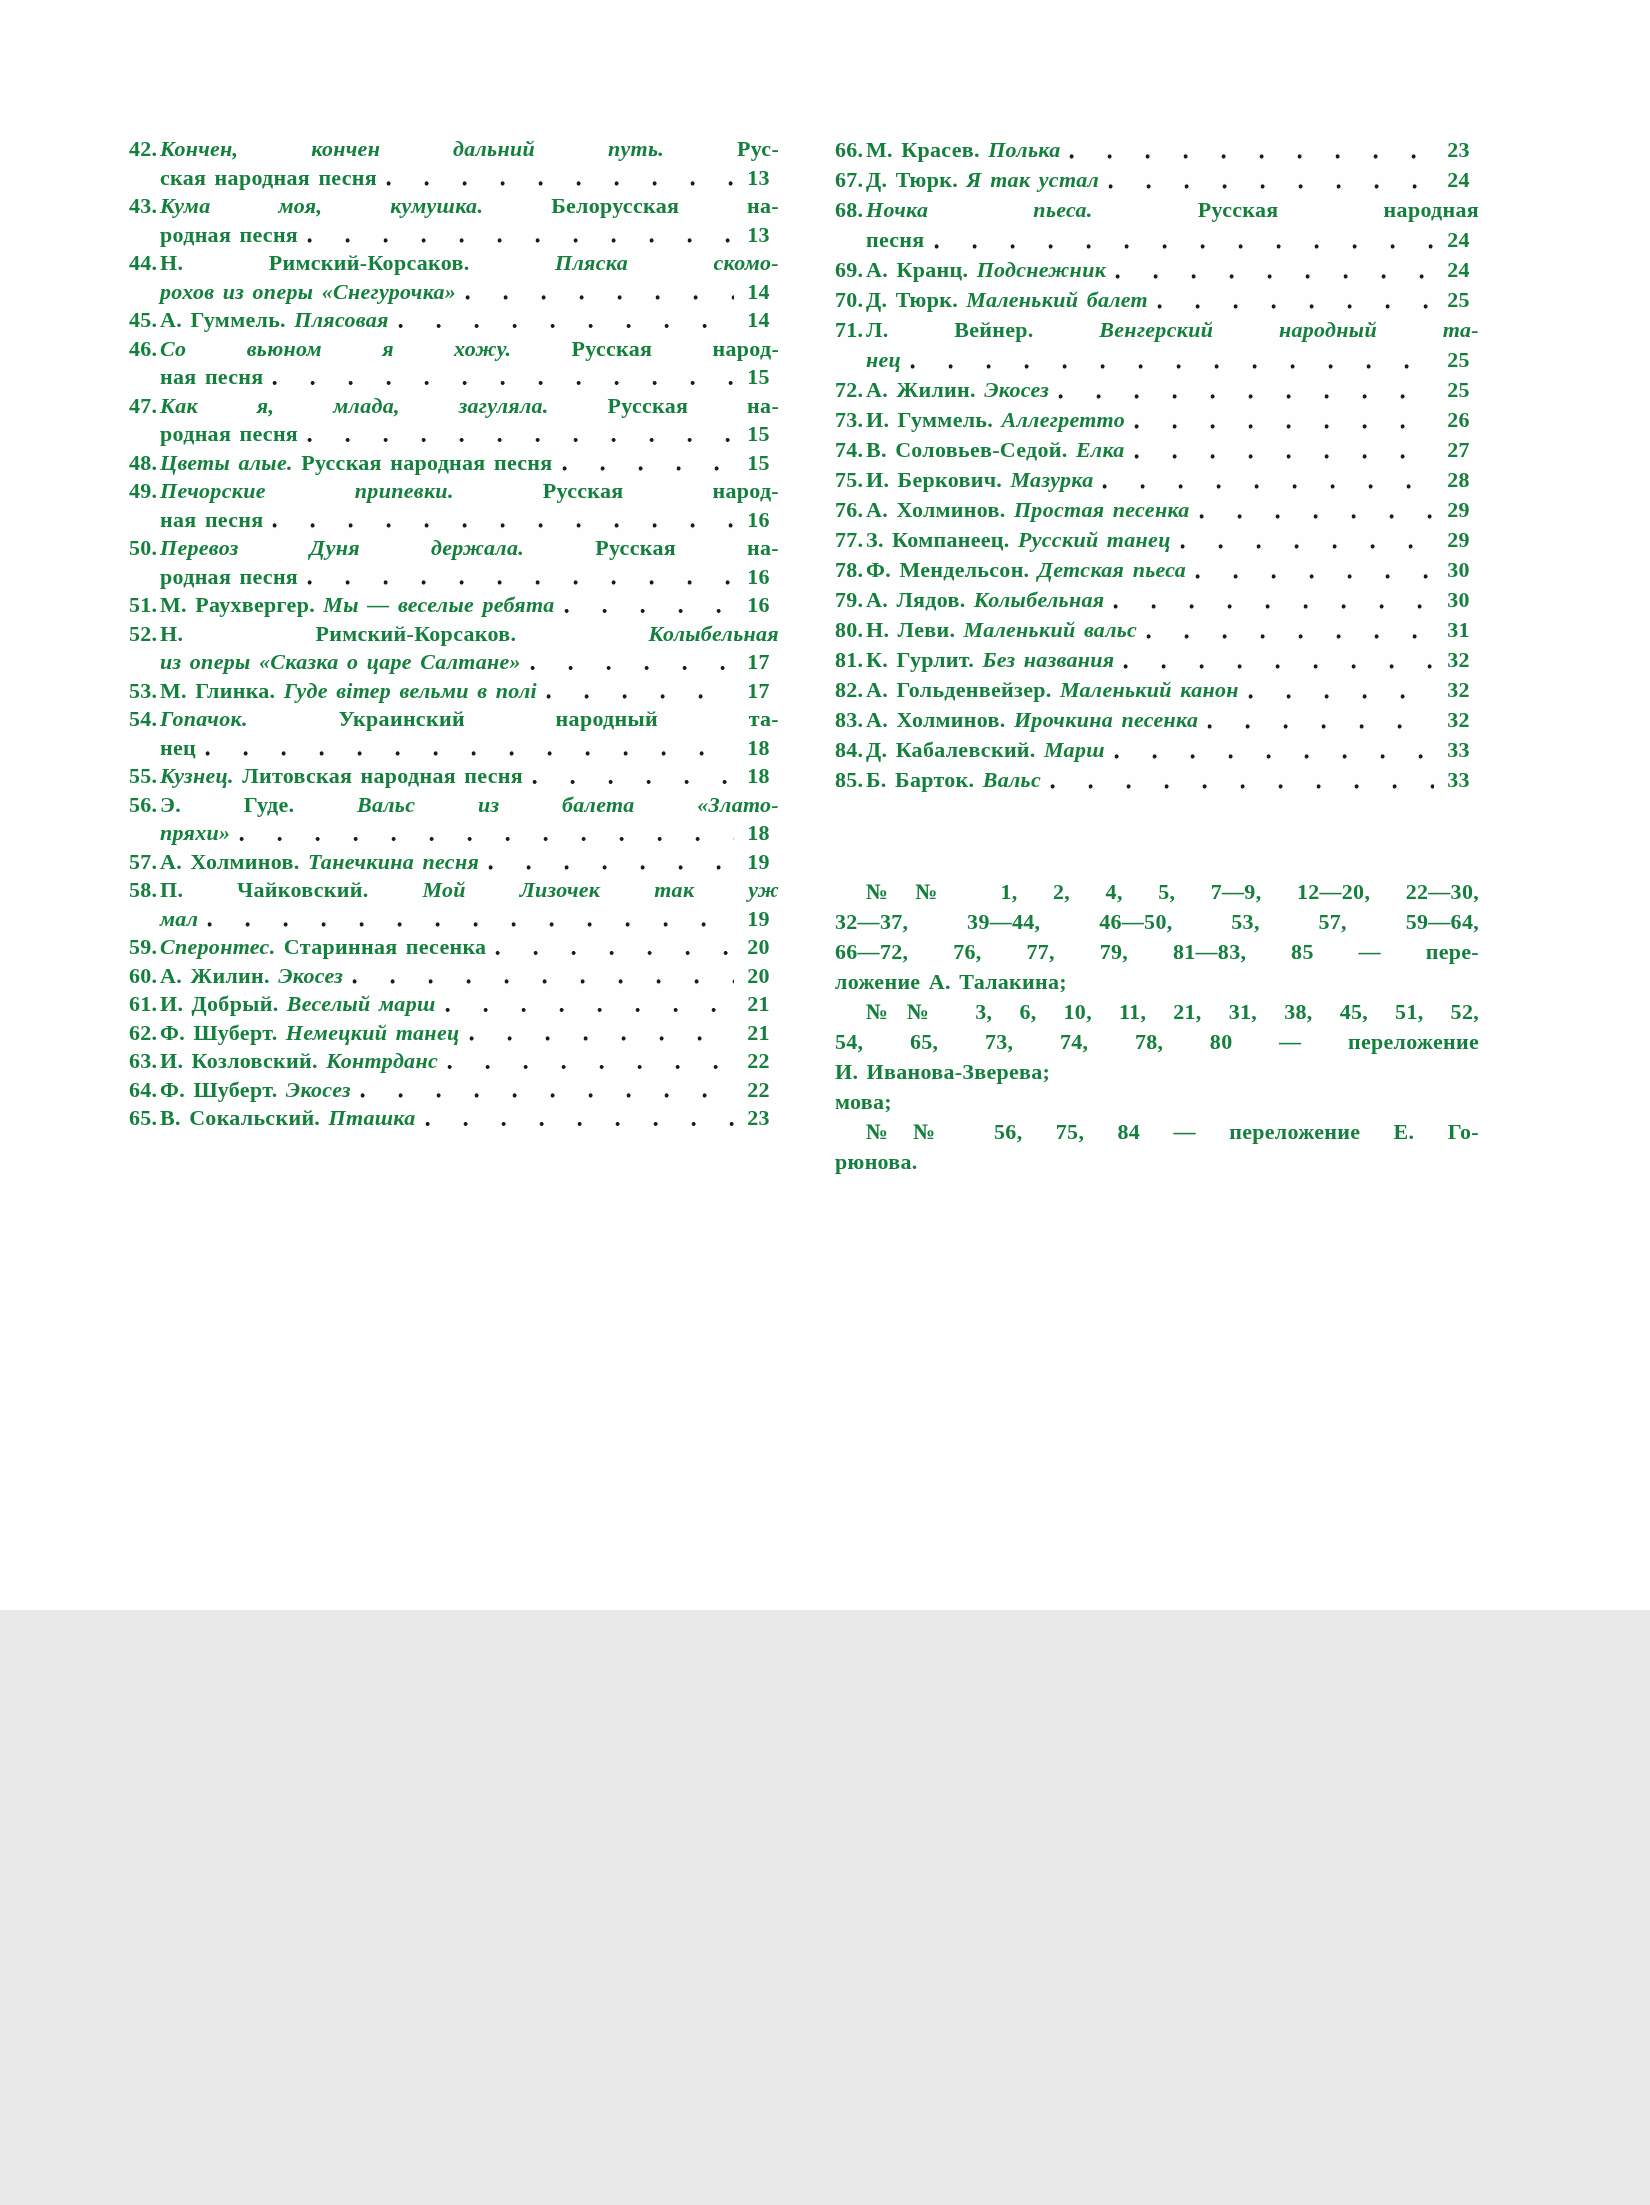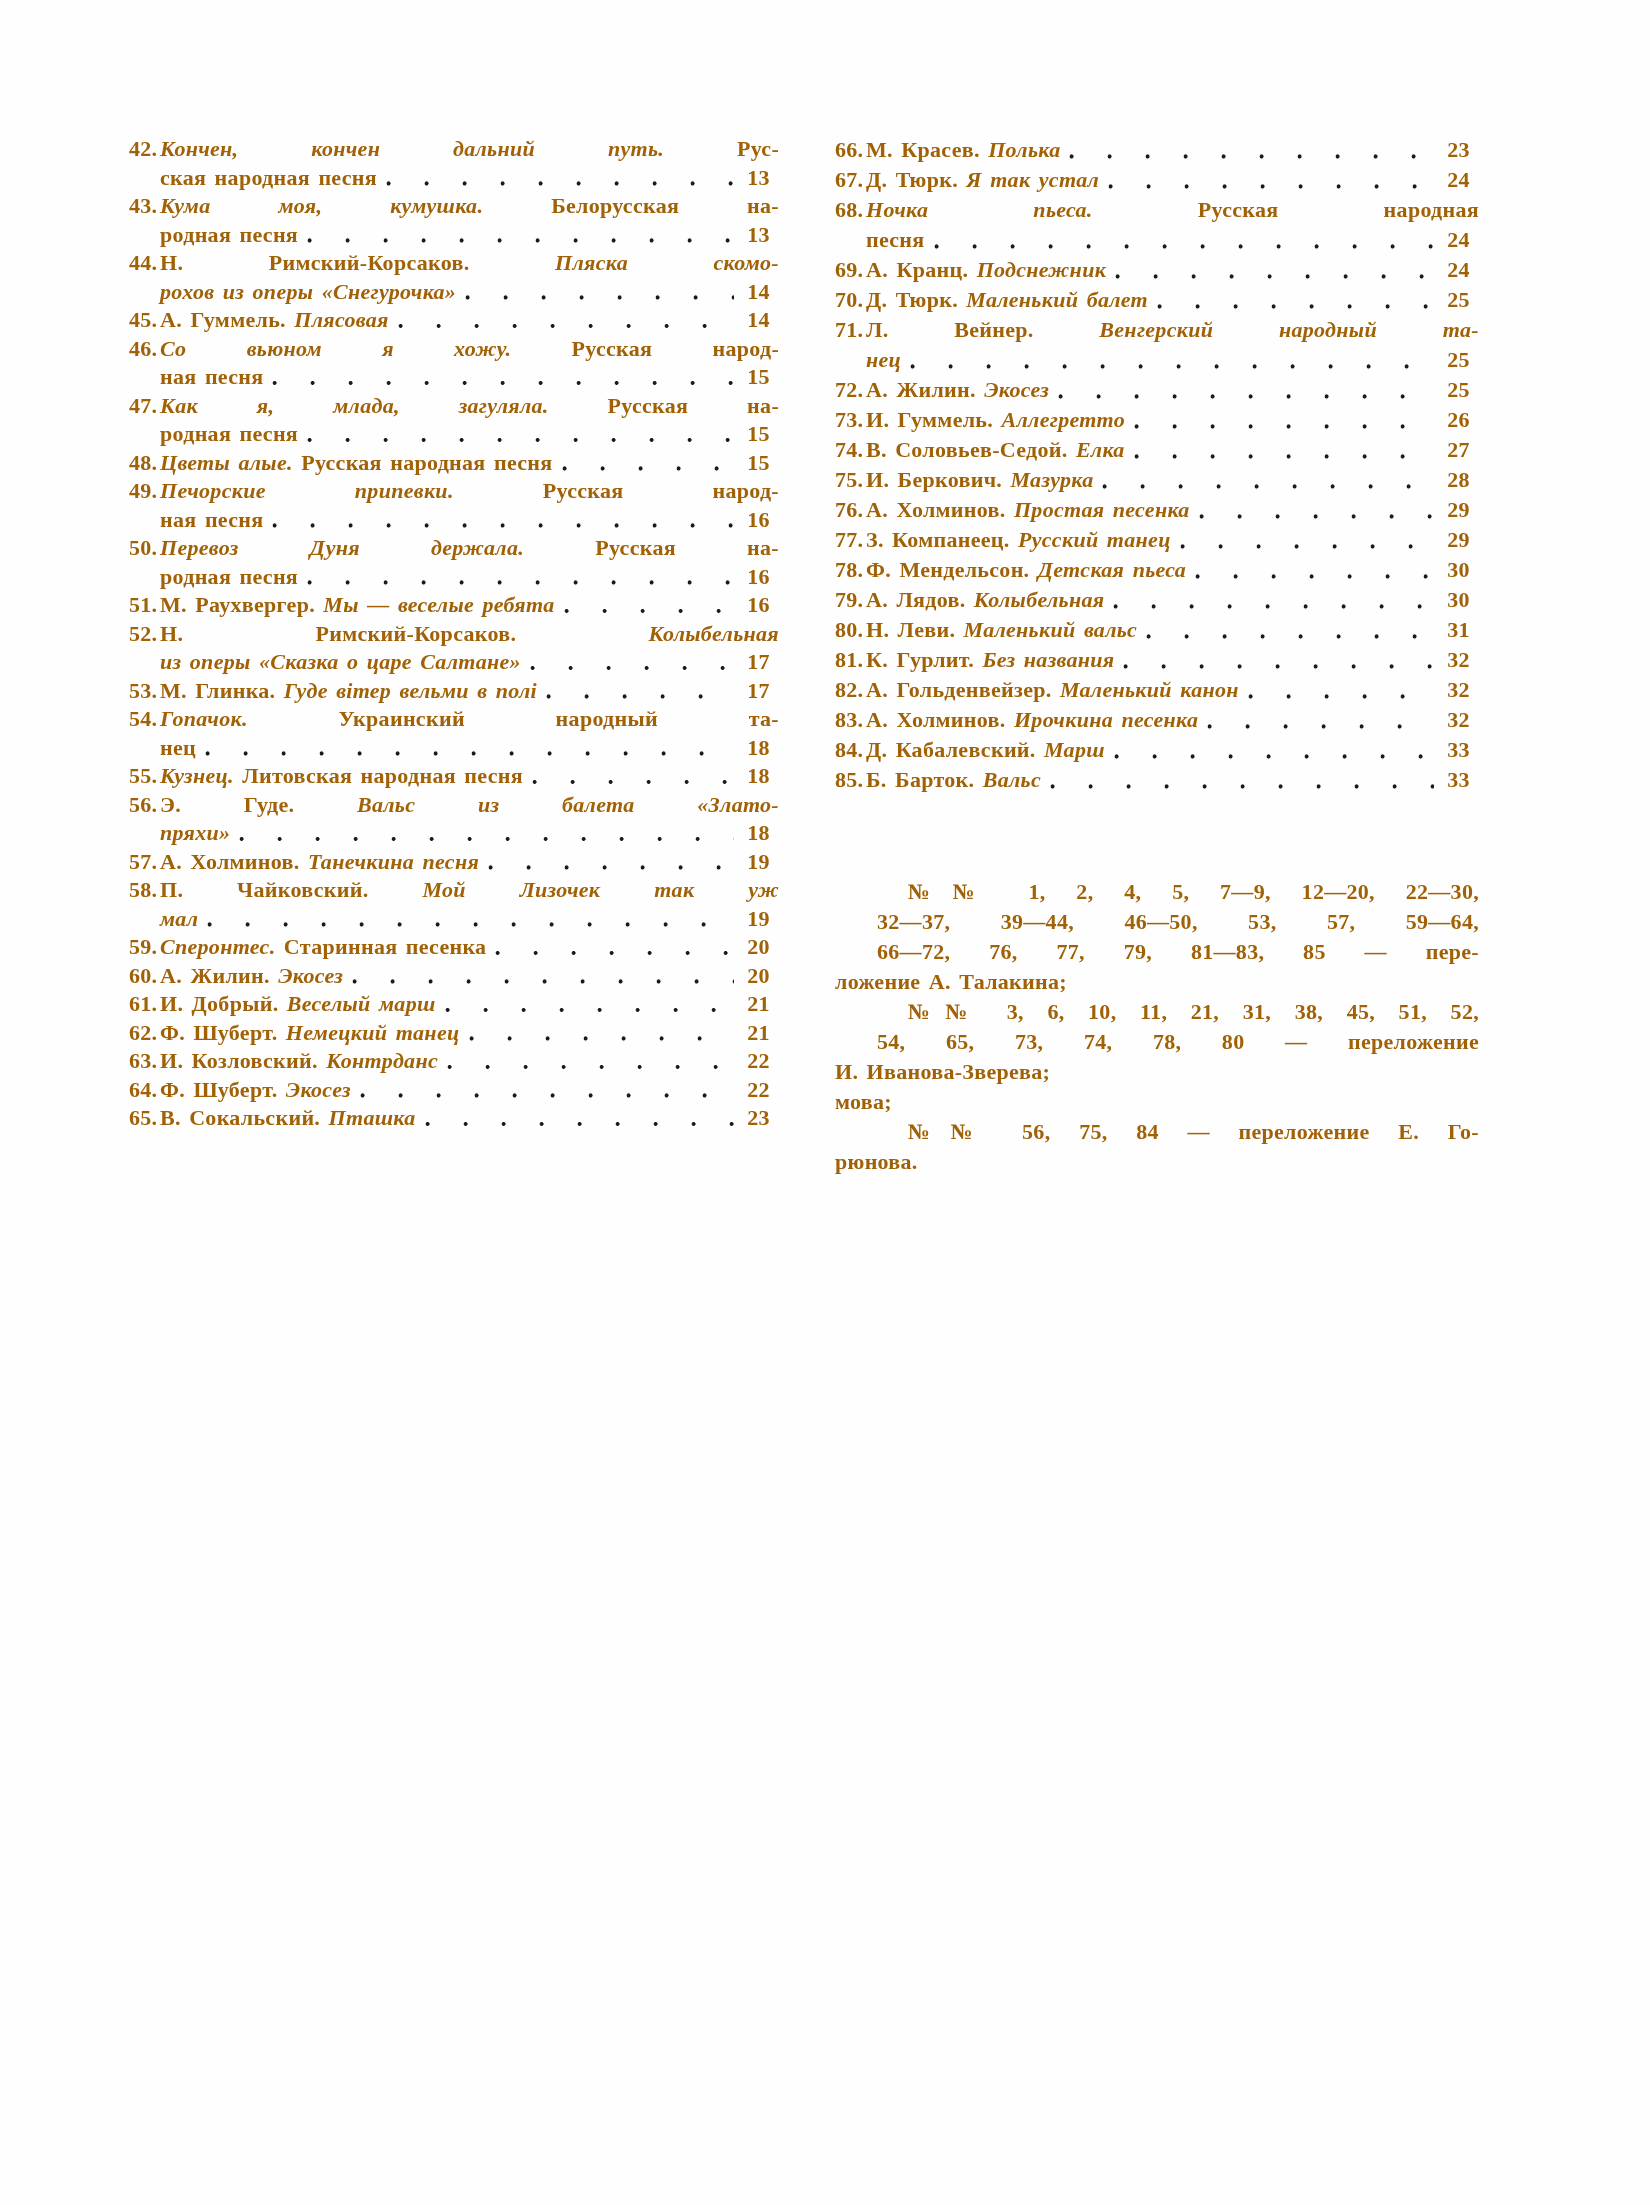--- a/index.html
+++ b/index.html
@@ -1,23 +1,23 @@
 <!DOCTYPE html>
 <html lang="ru" style="font-size:10.4px"><head>
 <meta charset="utf-8">
 <style>
   html,body{margin:0;padding:0;background:#e8e8e8;}
   .page{
     position:relative;
-    width:1650px;height:2205px;
+    width:1650px;height:1610px;
     background:#fefefe;
     overflow:hidden;
     font-family:"Liberation Serif","DejaVu Serif",serif;
     font-weight:700;
-    color:#a16207;
+    color:#15803d;
     font-size:22px;
     letter-spacing:0.3px;
     word-spacing:2.6px;
   }
   .columns{position:absolute;left:129px;top:135px;display:flex;align-items:flex-start;}
   .col{box-sizing:border-box;}
   .col-left{width:650px;margin-right:56px;}
   .col-right{width:644px;}
   .entry{position:relative;padding-left:31px;}
   .num{position:absolute;left:0;top:0;}
@@ -31,21 +31,21 @@
   .leader{
     flex:1 1 auto;min-width:6.5px;height:6.5px;align-self:flex-end;
     margin:0 3.9px 5.2px 9px;
     background-image:radial-gradient(circle at 2.6px 3.2px,#1b1b1b 1.7px,rgba(0,0,0,0) 2.3px);
     background-size:38px 6.5px;background-repeat:repeat-x;background-position:left bottom;
   }
   .pg{min-width:41px;text-align:center;flex:0 0 auto;}
   .notes{margin-top:82px;}
   .nline{line-height:30px;min-height:30px;}
   .nline.ind{text-indent:31px;}
-  .nline.njl{text-align:justify;text-align-last:justify;margin-left:42px;}
+  .nline.njl{text-align:justify;text-align-last:justify;}
 </style>
 </head>
 <body>
 
 <div class="page">
   <div class="columns">
     <section class="col col-left" id="col-left">
         <div class="entry">
           <span class="num">42.</span>
           <div class="line jl"><span class="jtext"><span class="it">Кончен, кончен дальний путь.</span><span class="rm"> Рус-</span></span></div>

